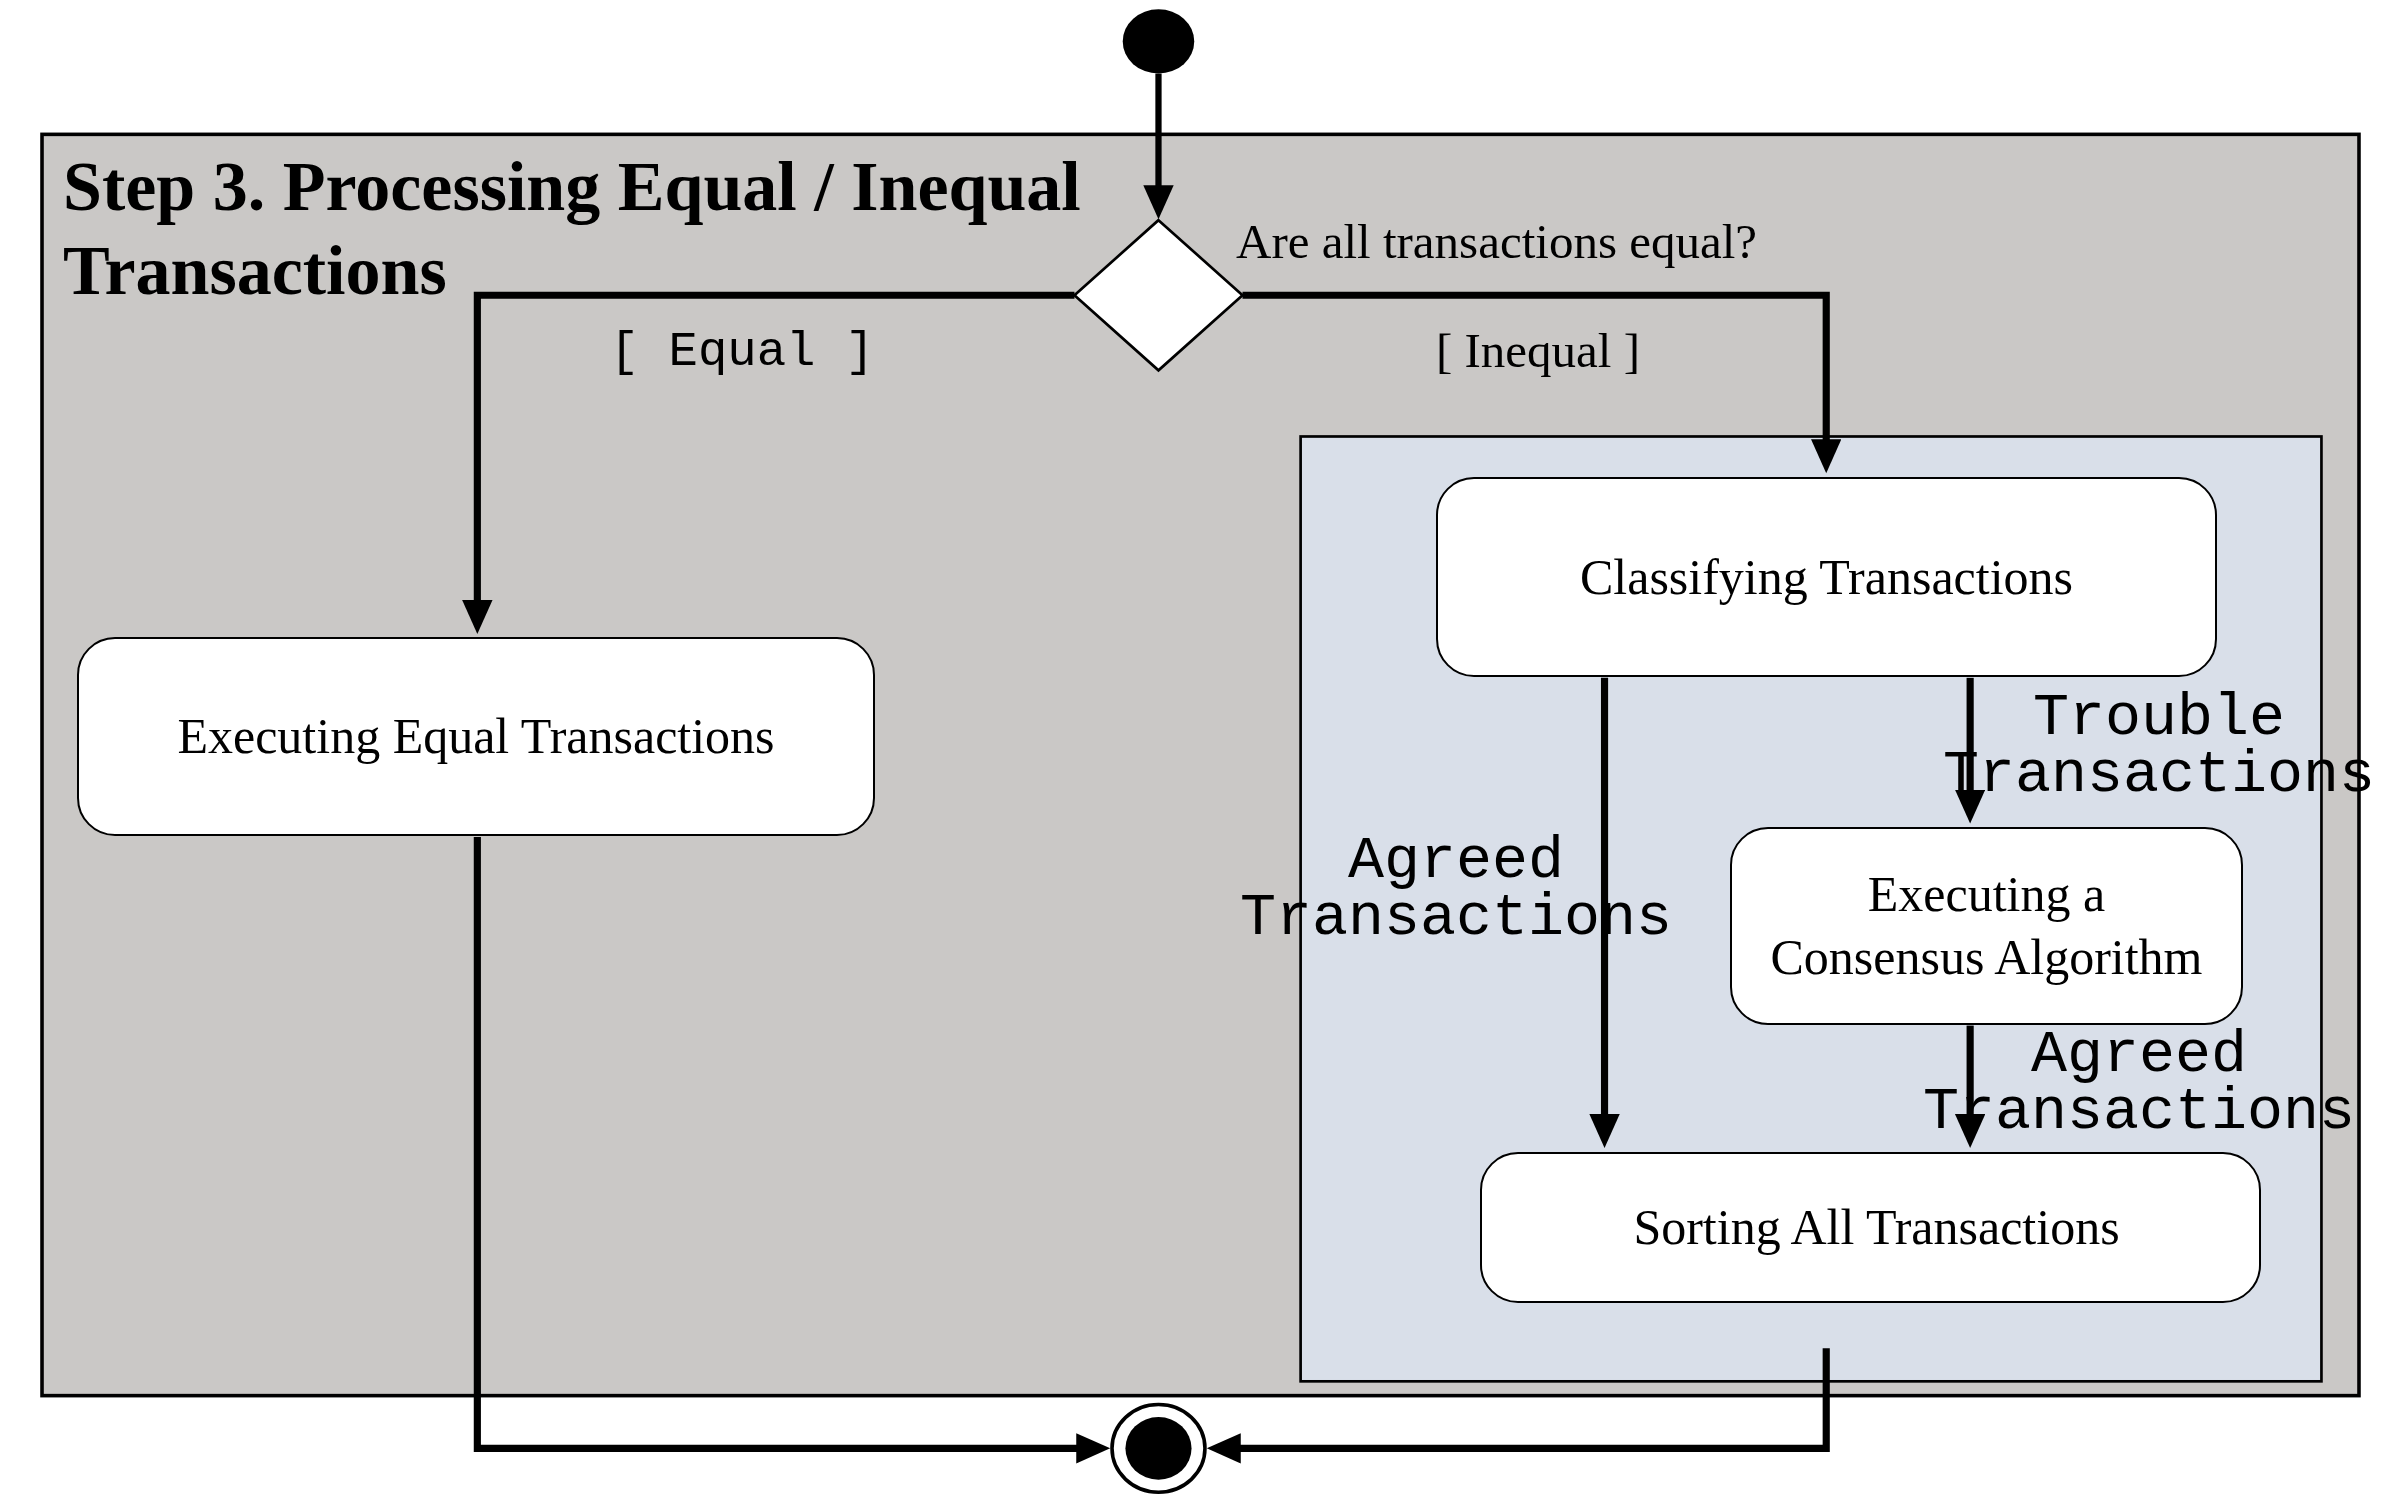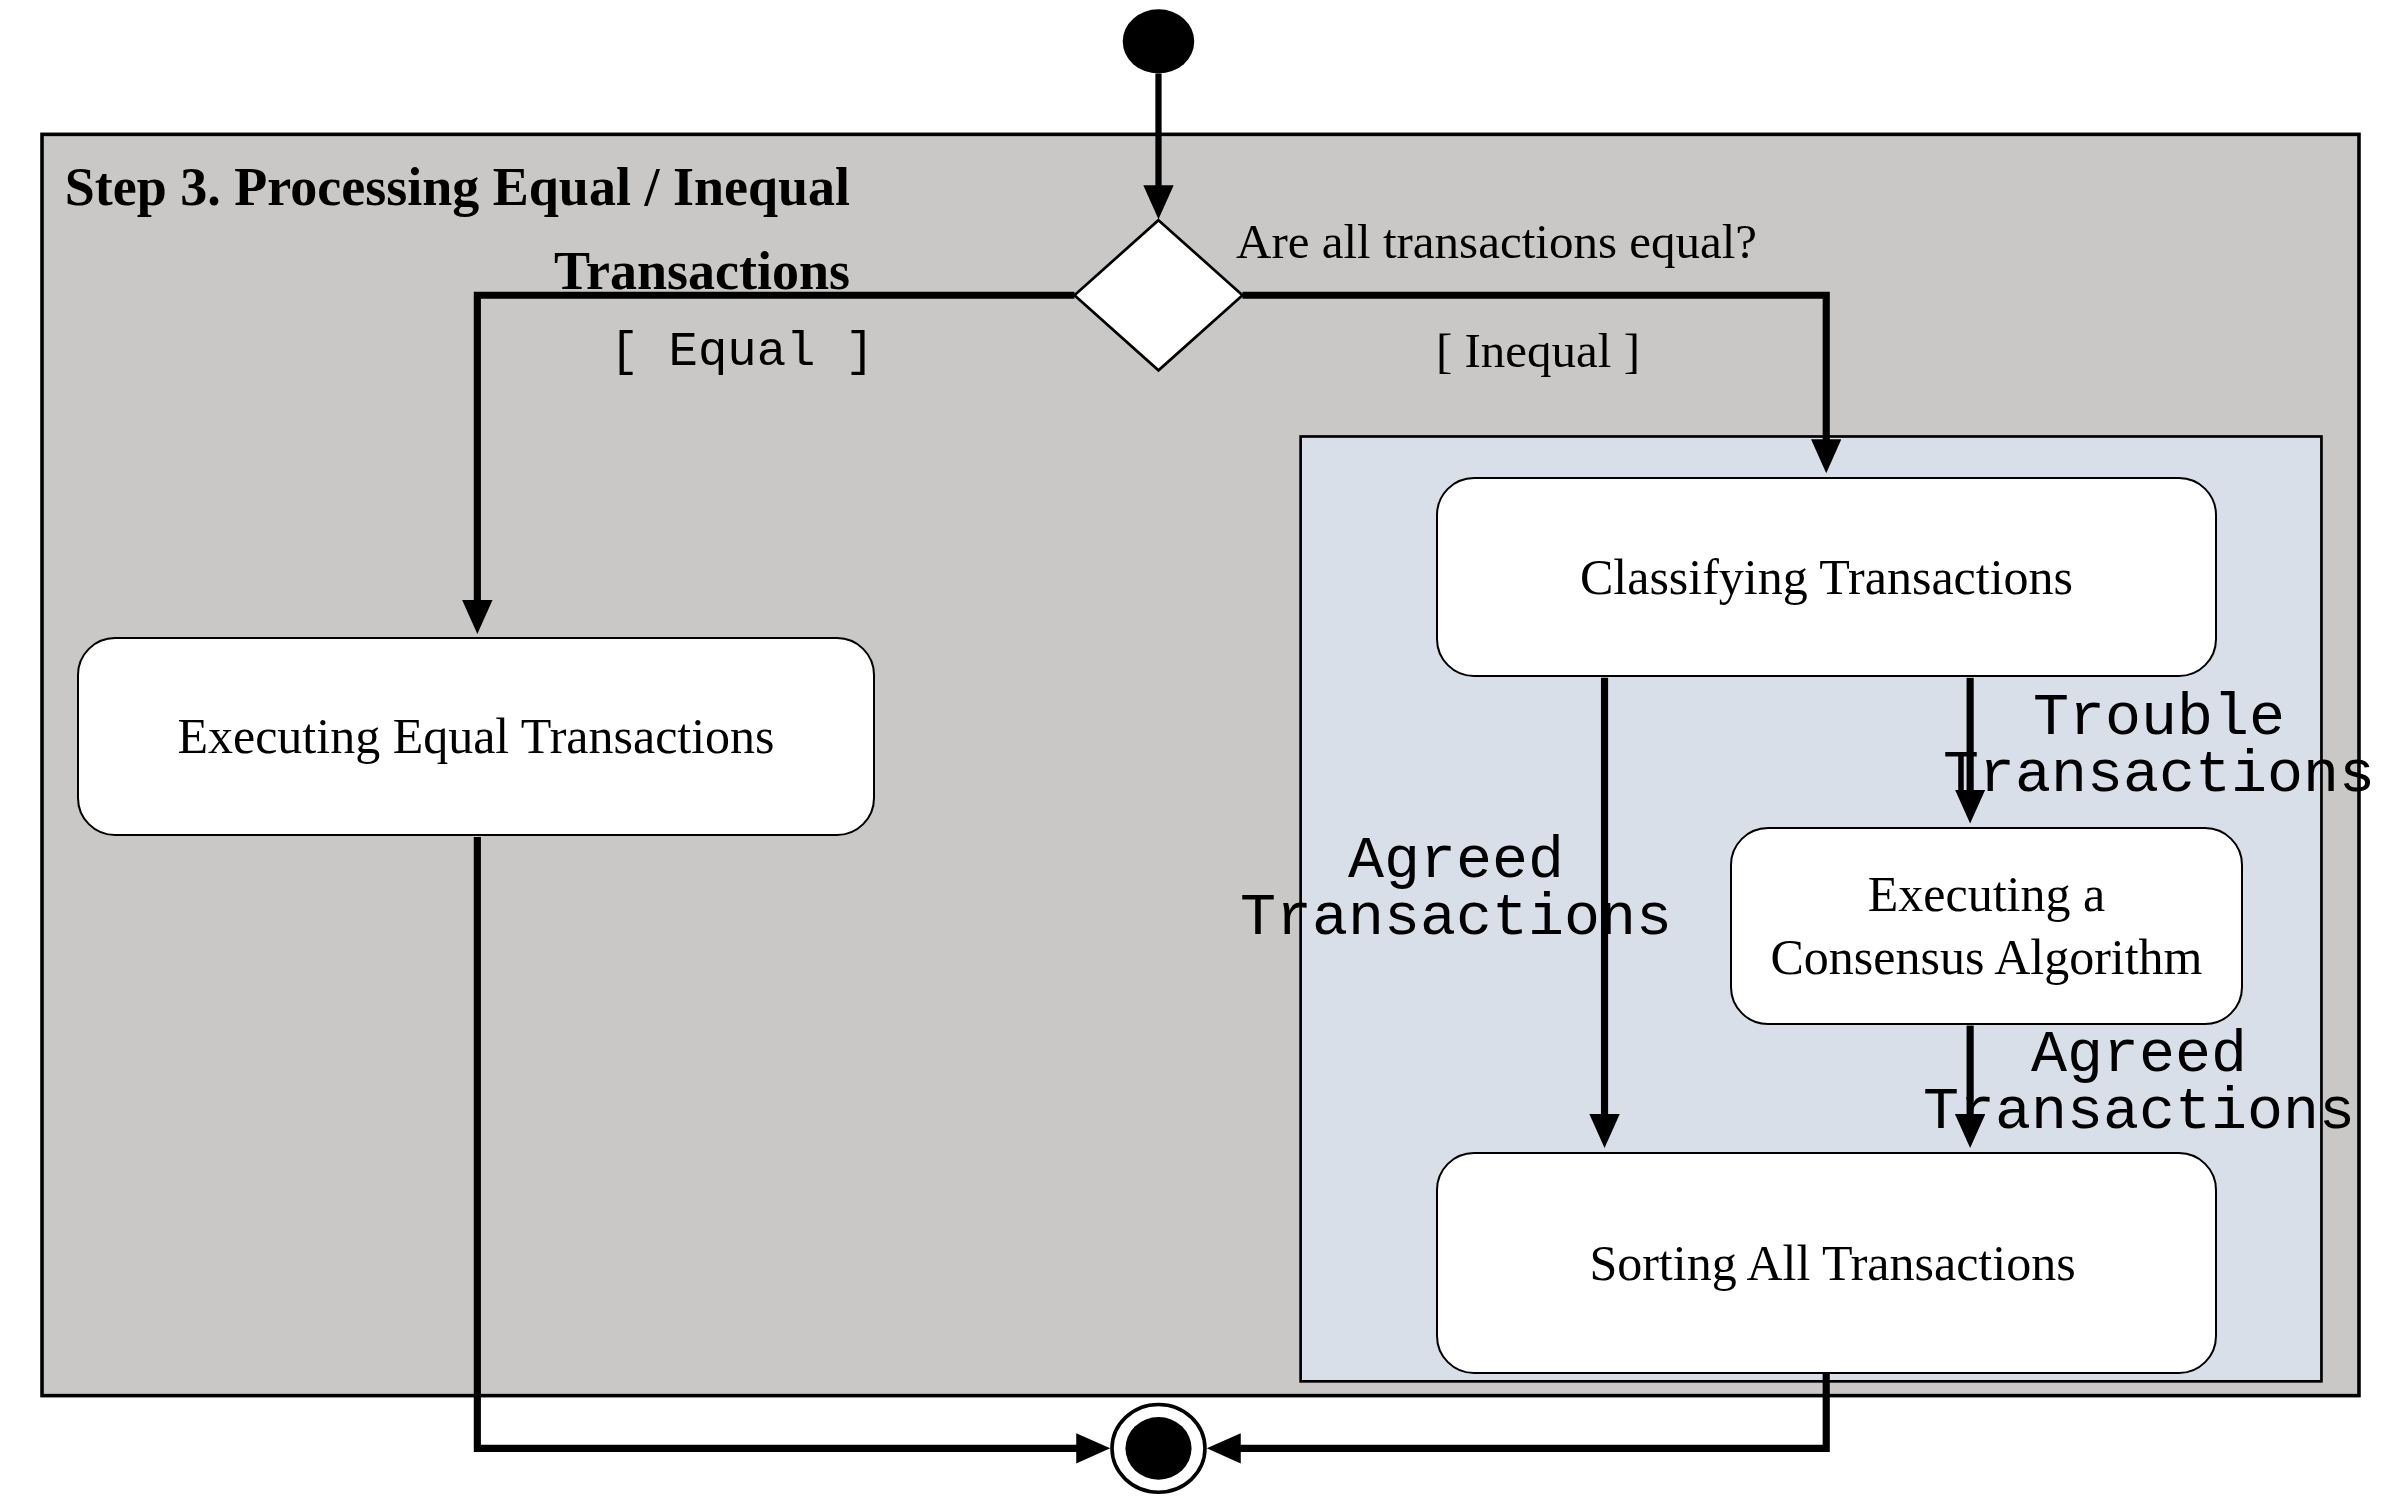--- a/index.html
+++ b/index.html
@@ -14,23 +14,23 @@
     width:2401px;height:1513px;
     overflow:hidden;
     background:#ffffff;
     font-family:"Liberation Serif","DejaVu Serif",serif;
     color:#000;
   }
   #stage svg.layer{position:absolute;left:0;top:0;width:2401px;height:1513px;}
   .abs{position:absolute;}
   .region-title{
     left:63px;top:145px;width:787px;
-    text-align:right;
+    text-align:left;
     font-weight:bold;
-    font-size:54px;line-height:84px;
+    font-size:70px;line-height:84px;
     white-space:nowrap;
   }
   .question{
     left:1236px;top:215px;
     font-size:49px;line-height:54px;
     white-space:nowrap;
   }
   .branch-label{
     font-size:49px;line-height:54px;
     transform:translate(-50%,-50%);
@@ -48,21 +48,21 @@
     background:var(--node-bg);
     border:2.7px solid var(--line);
     border-radius:38px;
     display:flex;align-items:center;justify-content:center;
     text-align:center;
     font-size:50px;line-height:63px;
   }
   .node-handling{left:77px;top:637px;width:798px;height:199px;}
   .node-classifying{left:1436px;top:477px;width:781px;height:200px;}
   .node-executing{left:1714px;top:827px;width:513px;height:198px;margin-left:16px;}
-  .node-sorting{left:1436px;top:1152px;width:781px;height:222px;padding-left:12px;}
+  .node-sorting{left:1480px;top:1152px;width:781px;height:151px;padding-left:12px;}
   .lbl-common{left:1456px;top:890px;}
   .lbl-trouble{left:2159px;top:747px;}
   .lbl-agreed{left:2139px;top:1084px;}
   .lbl-equal{left:742px;top:352px;font-family:Liberation Mono, monospace;}
   .lbl-inequal{left:1538px;top:351px;}
 </style>
 </head>
 <body>
 
 <div id="stage">

